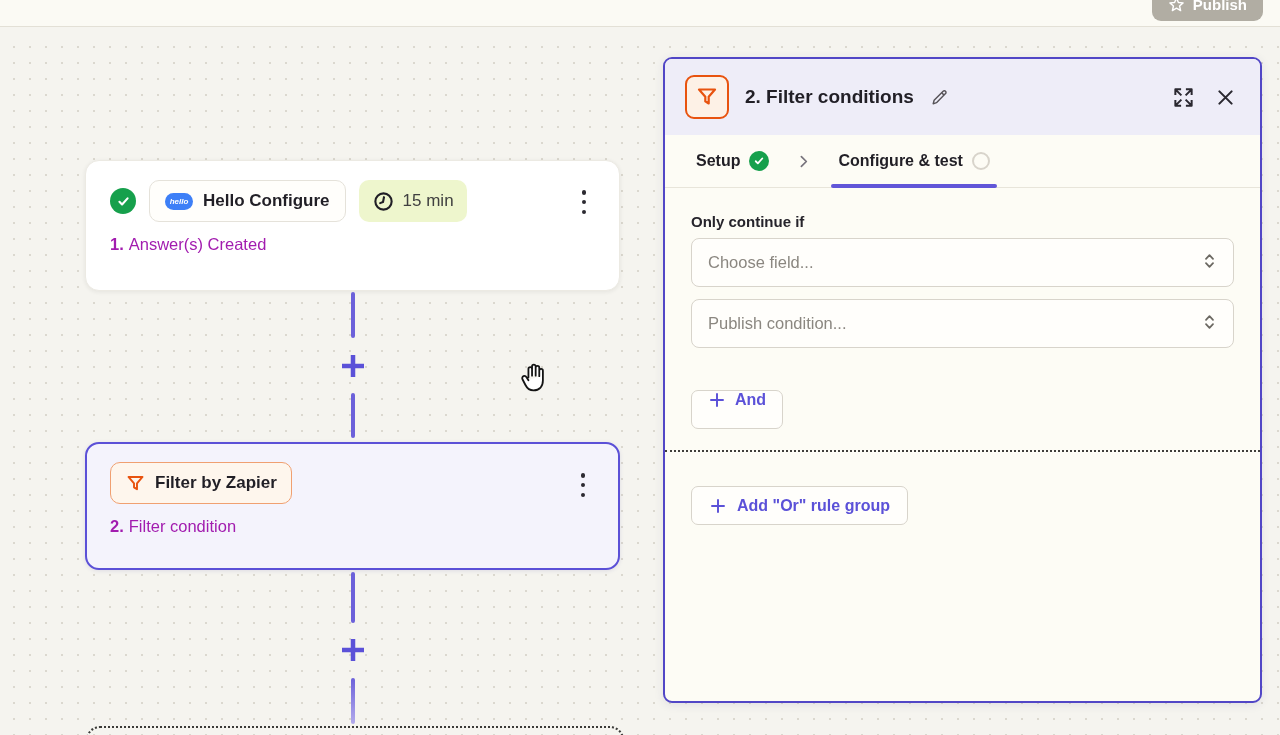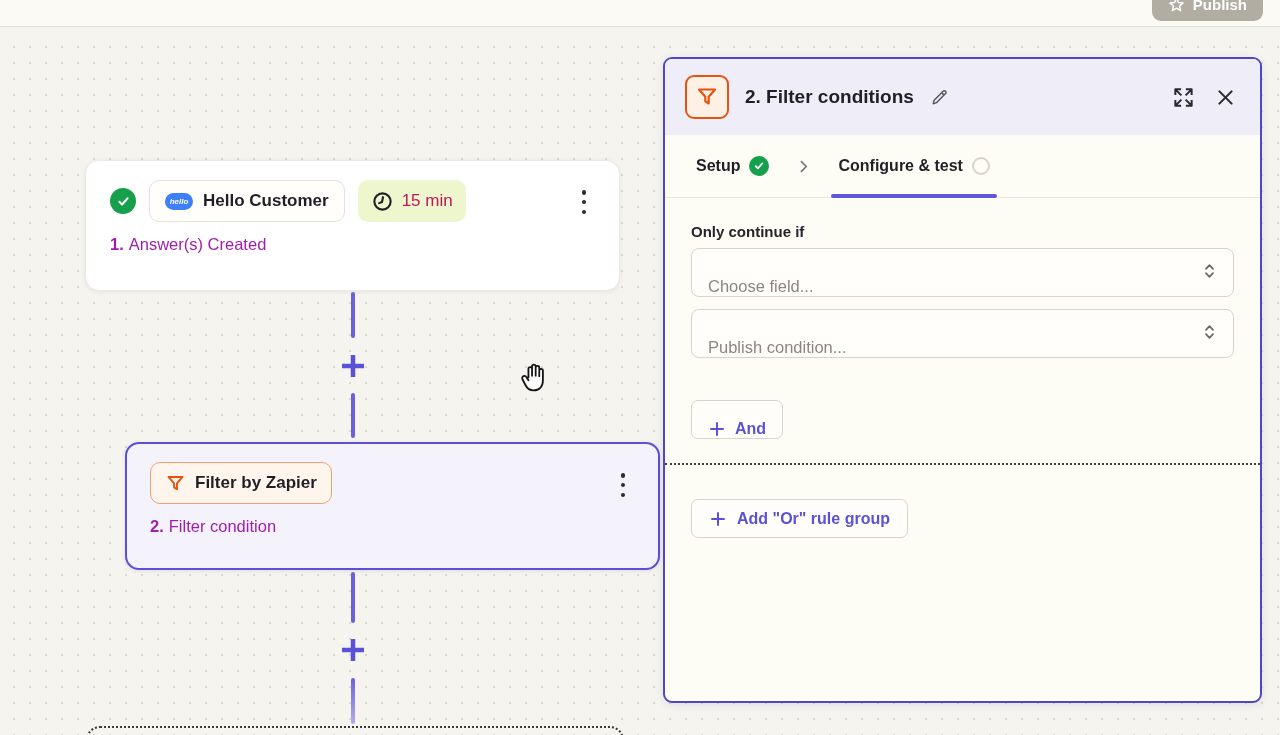--- a/index.html
+++ b/index.html
@@ -18,38 +18,38 @@
   .canvas { position:absolute; top:33px; left:0; width:1280px; height:702px;
     background:#f5f4ef;
     background-image:radial-gradient(#dbd8cf 1.3px, transparent 1.3px);
     background-size:16px 16px; background-position:6px 6px; }
 
   
   .node { position:absolute; width:535px; border-radius:14px; padding:19px 24px; }
   .node1 { left:85px; top:127px; height:131px; background:#ffffff;
     border:1px solid #eceae3; box-shadow:0 1px 4px rgba(40,40,40,.08); }
   .node2 { left:85px; top:409px; height:128px; background:#f4f3fc;
-    border:2px solid #5b50d7; box-shadow:0 1px 4px rgba(60,50,150,.12); padding:18px 23px;margin-left:40px; }
+    border:2px solid #5b50d7; box-shadow:0 1px 4px rgba(60,50,150,.12); padding:18px 23px; }
   .node-row1 { display:flex; align-items:center; gap:13px; }
   .node-row2 { margin-top:13px; font-size:16.5px; color:#a21caf; }
   .step-num { font-weight:bold; margin-right:5px; }
 
   .check-circle { width:26px; height:26px; border-radius:50%; background:#16a04c;
     display:flex; align-items:center; justify-content:center; flex:0 0 auto; }
 
   .app-pill { display:flex; align-items:center; gap:10px; height:42px;
     padding:0 15px; background:#fffefb; border:1px solid #e5e2da;
     border-radius:10px; font-size:17px; font-weight:bold; color:#211f26; }
   .hello-logo { width:28px; height:17px; background:#3d7ff7; border-radius:9px;
     color:#fff; font-size:8px; font-weight:bold; font-style:italic;
     display:flex; align-items:center; justify-content:center; }
 
   .duration-badge { display:flex; align-items:center; gap:8px; height:42px;
     padding:0 13px; background:#eef6cd; border-radius:10px; font-size:17px;
-    color:#be185d; }
+    color:#404040; }
 
   .filter-pill { display:flex; align-items:center; gap:9px; height:42px;
     padding:0 14px; background:#fef6ed; border:1px solid #f0a071;
     border-radius:10px; font-size:17px; font-weight:bold; color:#211f26; }
 
   .kebab { position:absolute; right:26px; top:28px; width:18px; height:26px;
     display:flex; flex-direction:column; align-items:center;
     justify-content:space-between; cursor:pointer; padding:1px 0; }
   .kebab i { width:4.5px; height:4.5px; border-radius:50%; background:#2c2a31; }
 
@@ -74,46 +74,46 @@
     gap:16px; padding:0 22px 0 20px; }
   .panel-app-icon { width:44px; height:44px; background:#fdf1e6;
     border:2px solid #e8530f; border-radius:9px; display:flex;
     align-items:center; justify-content:center; flex:0 0 auto; cursor:pointer; }
   .panel-title { font-size:19px; font-weight:600; color:#211f26; }
   .pencil-btn { display:flex; align-items:center; cursor:pointer; }
   .header-spacer { flex:1; }
   .icon-btn { display:flex; align-items:center; justify-content:center;
     width:26px; height:26px; cursor:pointer; background:none; border:none; }
 
-  .panel-tabs { height:63px; display:flex; align-items:center; gap:21px;
+  .panel-tabs { height:53px; display:flex; align-items:center; gap:21px;
     padding:0 26px; border-bottom:1px solid #e8e5da; background:#fdfcf5; }
   .tab { display:flex; align-items:center; gap:9px; height:100%;
     font-size:16px; font-weight:bold; color:#211f26; cursor:pointer;
     position:relative; padding:0 5px; }
   .tab-check { width:20px; height:20px; border-radius:50%; background:#16a04c;
     display:flex; align-items:center; justify-content:center; }
   .tab-empty-circle { width:18px; height:18px; border-radius:50%;
     border:2px solid #d8d4cb; background:transparent; }
   .tab-underline { position:absolute; left:-2px; right:-2px; bottom:-1px;
     height:4px; background:#6156d8; border-radius:2px; }
 
   .panel-body { padding:25px 26px 0 26px; }
   .section-label { font-size:15px; font-weight:bold; color:#26242b; margin-bottom:8px; }
 
   .select-field { position:relative; height:49px; margin-bottom:12px;
     background:#fffefb; border:1px solid #d8d4cb; border-radius:8px;
-    display:flex; align-items:flex-end; padding:0 16px; cursor:pointer; }
+    display:flex; align-items:center; padding:0 16px; cursor:pointer; }
   .placeholder { font-size:16.5px; color:#8b8780; }
   .field-icon-right { position:absolute; right:13px; top:50%; transform:translateY(-50%); }
   .insert-data-btn { position:absolute; right:8px; top:50%; transform:translateY(-50%);
     width:34px; height:34px; background:#fffefb; border:1px solid #c9c5bc;
     border-radius:8px; display:flex; align-items:center; justify-content:center;
     cursor:pointer; }
 
-  .and-btn { margin-top:30px; display:inline-flex; align-items:flex-end; gap:9px;
+  .and-btn { margin-top:30px; display:inline-flex; align-items:flex-start; gap:9px;
     height:39px; padding:0 16px; background:#fffefb; border:1px solid #d8d4cb;
     border-radius:7px; color:#5b51d8; font-size:16px; font-weight:bold; cursor:pointer; }
 
   .or-divider { border-top:2px dotted #3f3e3a; margin:21px -26px 0 -26px; }
 
   .or-btn { margin-top:34px; display:inline-flex; align-items:center; gap:10px;
     height:39px; padding:0 17px; background:#fffefb; border:1px solid #d8d4cb;
     border-radius:7px; color:#5b51d8; font-size:16px; font-weight:bold; cursor:pointer; }
 </style>
 </head>
@@ -132,21 +132,21 @@
 
   <div class="node node1">
     <div class="node-row1">
       <span class="check-circle">
         <svg width="15" height="15" viewBox="0 0 24 24" fill="none" stroke="#ffffff" stroke-width="3.4" stroke-linecap="round" stroke-linejoin="round">
             <path d="M5.5 12.5l4.2 4.2L18.5 7"></path>
           </svg>
       </span>
       <span class="app-pill">
         <span class="hello-logo">hello</span>
-        <span>Hello Customer</span>
+        <span>Hello Configure</span>
       </span>
       <span class="duration-badge">
         <svg width="23" height="23" viewBox="0 0 24 24" fill="none" stroke="#211f26" stroke-width="2.2" stroke-linecap="round">
             <circle cx="12" cy="12" r="8.5"></circle>
             <path d="M12.5 7.5l-1 5-3 1.2"></path>
           </svg>
         <span>15 min</span>
       </span>
     </div>
     <div class="node-row2">

